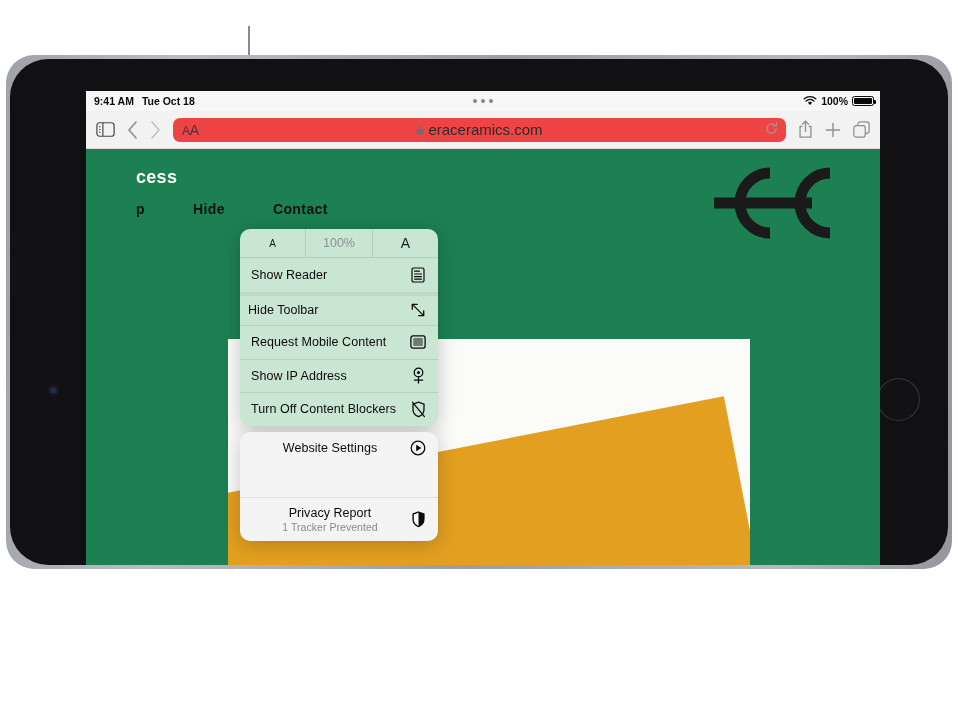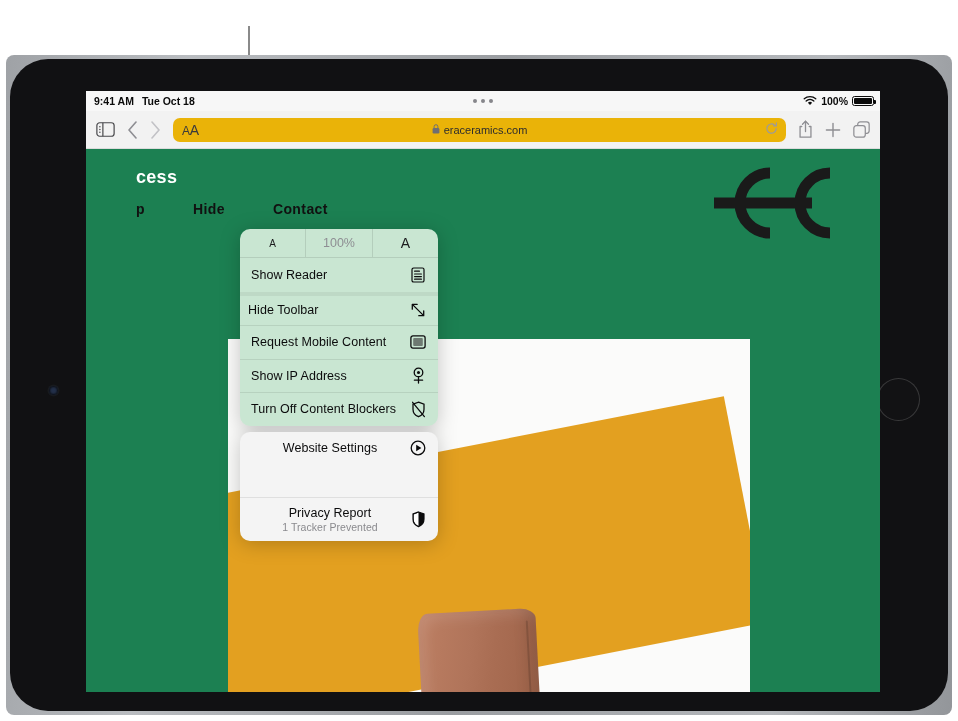--- a/index.html
+++ b/index.html
@@ -24,23 +24,23 @@
     position: absolute;
     left: 248px; top: 26px;
     width: 2px; height: 92px;
     background: #8a8a8a;
   }
 
   
   .device {
     position: absolute;
     left: 6px; top: 55px;
-    width: 946px; height: 660px;
+    width: 946px; height: 514px;
     background: linear-gradient(95deg,#9fa2a6 0%, #b9bcc0 18%, #9a9da1 50%, #b5b8bc 82%, #93969a 100%);
-    border-radius: 8px;
+    border-radius: 28px;
     padding: 4px;
   }
   .bezel {
     position: relative;
     width: 100%; height: 100%;
     background: #111113;
     border-radius: 38px;
     overflow: hidden;
   }
   .camera {
@@ -103,38 +103,38 @@
     display: flex;
     align-items: center;
     padding: 0 10px;
     gap: 12px;
   }
   .tb-icon { color: #9a9a9e; display: flex; align-items: center; justify-content: center; }
   .tb-icon.dark { color: #3c3c3f; }
   .urlbar {
     flex: 1;
     height: 24px;
-    background: #eab308;
+    background: #ef4444;
     border-radius: 7px;
     display: flex;
     align-items: center;
     position: relative;
     padding: 0 9px;
     text-align: right;
   }
   .aa {
     font-size: 12px; color: #3a3a3c; font-weight: 500;
     letter-spacing: -0.3px;
   }
   .aa .big { font-size: 14px; }
   .url-center {
     position: absolute; left: 0; right: 0;
     display: flex; align-items: center; justify-content: center;
     gap: 4px;
-    font-size: 11px; color: #2c2c2e;
+    font-size: 15px; color: #2c2c2e;
     pointer-events: none;
   }
   .reload { position: absolute; right: 8px; color: #9a9a9e; font-size: 13px; }
 
   
   .page { position: relative; height: 543px; background: #1c8052; overflow: hidden; }
   .page-head {
     position: absolute; left: 0; top: 0; right: 0; height: 110px;
   }
   .head-title {

